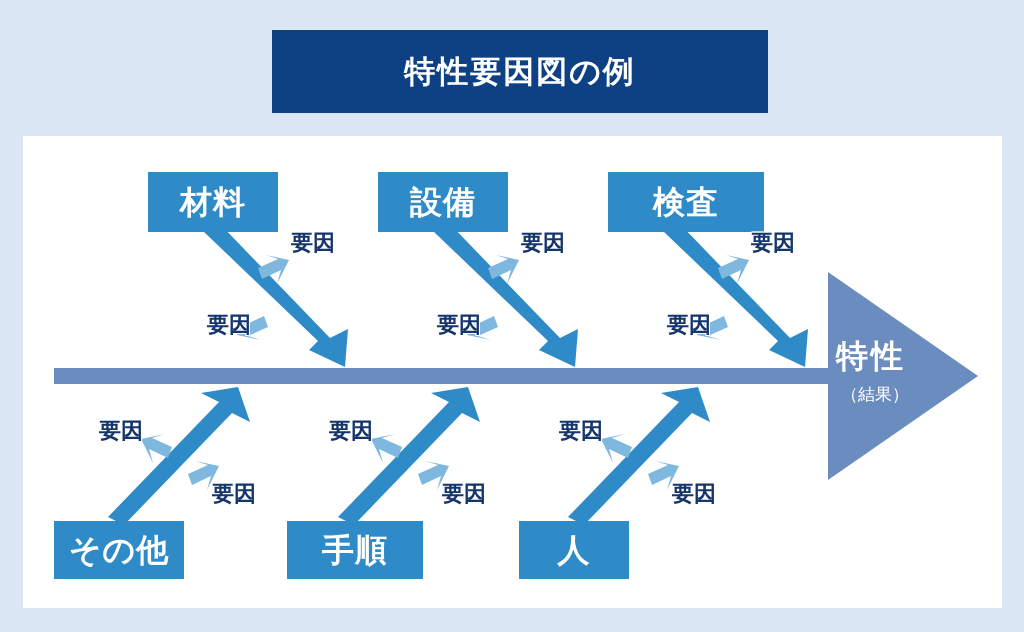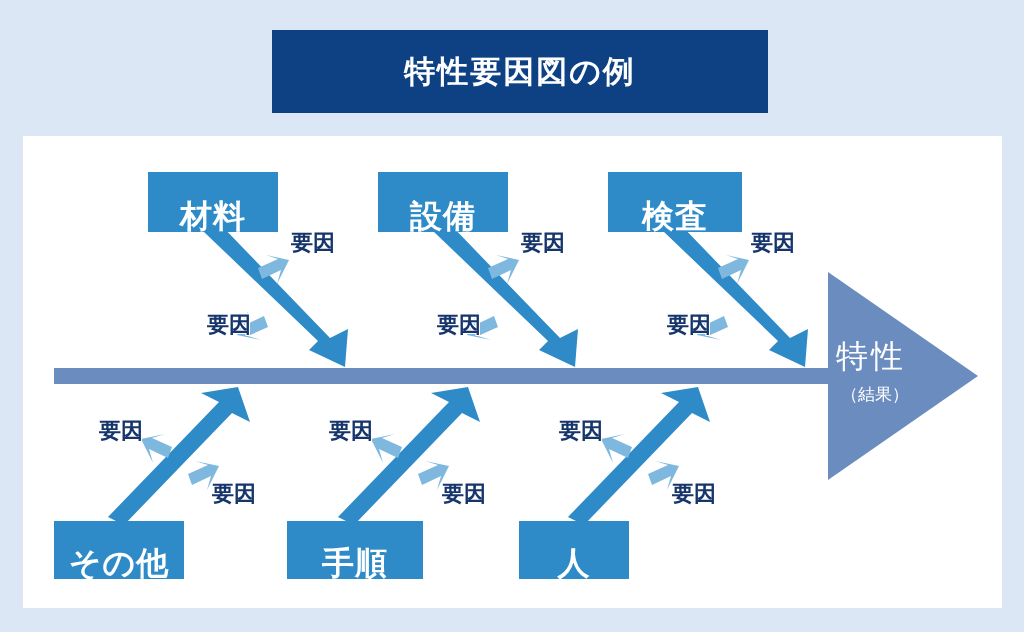--- a/index.html
+++ b/index.html
@@ -64,21 +64,21 @@
     width: 1024px;
     height: 632px;
     pointer-events: none;
   }
 
   
   .cat-box {
     position: absolute;
     background: #2e8bc8;
     display: flex;
-    align-items: flex-end;
+    align-items: center;
     justify-content: center;
     box-sizing: border-box;
   }
   .cat-label {
     color: #ffffff;
     font-size: 32px;
     font-weight: bold;
     line-height: 1;
     letter-spacing: 1px;
     white-space: nowrap;
@@ -95,21 +95,21 @@
     text-shadow:
       1px 0 0 #fff, -1px 0 0 #fff, 0 1px 0 #fff, 0 -1px 0 #fff,
       1px 1px 0 #fff, -1px -1px 0 #fff, 1px -1px 0 #fff, -1px 1px 0 #fff;
   }
 
   
   .effect-main {
     position: absolute;
     color: #ffffff;
     font-size: 32px;
-    font-weight: normal;
+    font-weight: bold;
     line-height: 1;
     letter-spacing: 3px;
     white-space: nowrap;
   }
   .effect-sub {
     position: absolute;
     color: #ffffff;
     font-size: 17px;
     font-weight: normal;
     line-height: 1;
@@ -171,21 +171,21 @@
   </svg>
 
   <div class="cat-box" style="left:148px; top:172px; width:130px; height:60px;">
     <span class="cat-label">材料</span>
   </div>
 
   <div class="cat-box" style="left:378px; top:172px; width:130px; height:60px;">
     <span class="cat-label">設備</span>
   </div>
 
-  <div class="cat-box" style="left:608px; top:172px; width:134px; height:60px;">
+  <div class="cat-box" style="left:608px; top:172px; width:156px; height:60px;">
     <span class="cat-label">検査</span>
   </div>
 
   <div class="cat-box" style="left:54px; top:521px; width:130px; height:58px;">
     <span class="cat-label">その他</span>
   </div>
 
   <div class="cat-box" style="left:287px; top:521px; width:136px; height:58px;">
     <span class="cat-label">手順</span>
   </div>

